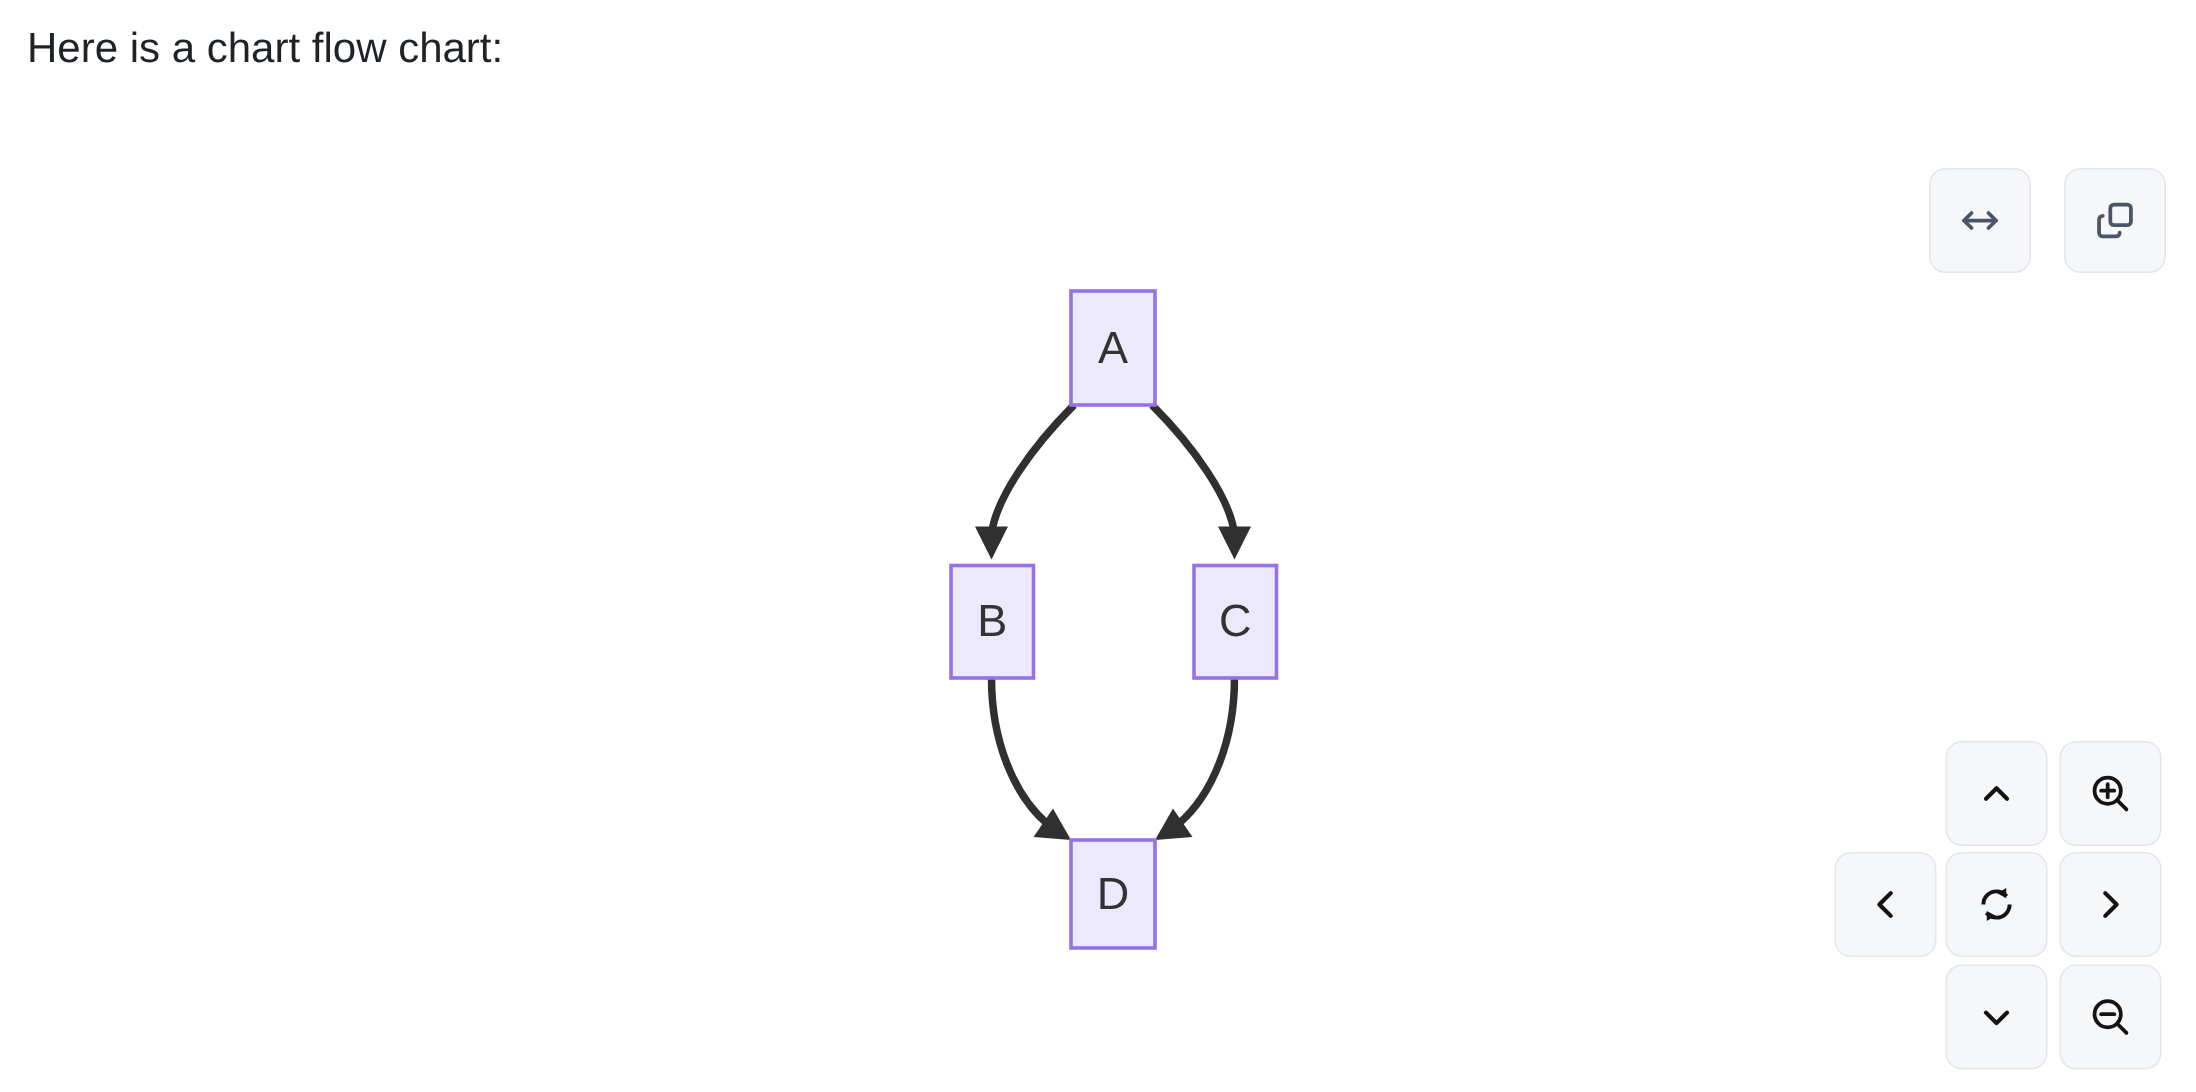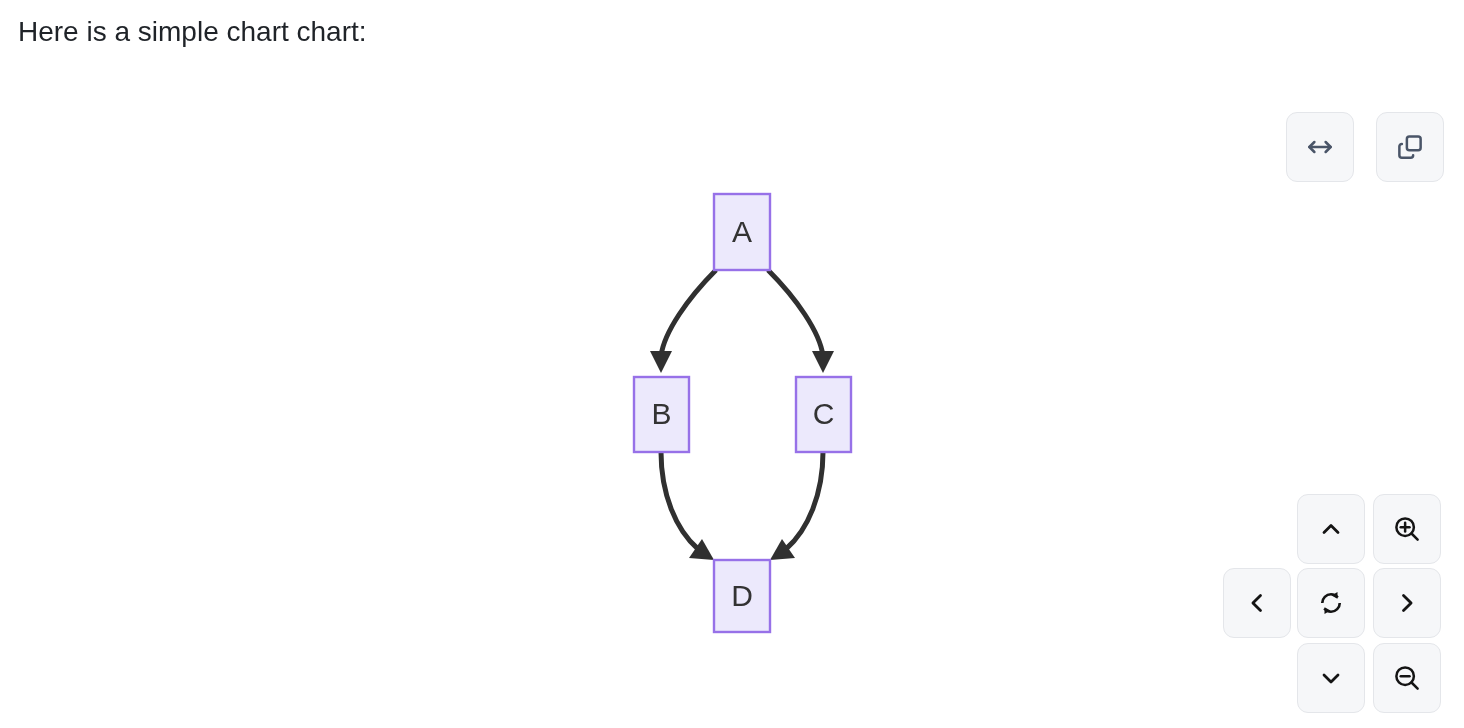--- a/index.html
+++ b/index.html
@@ -92,21 +92,21 @@
   #btn-pan-right  { left: 1373px; top: 568px; }
   #btn-pan-down   { left: 1297px; top: 643px; }
   #btn-zoom-out   { left: 1373px; top: 643px; }
 
   .icon-slate { stroke: #4A5568; fill: none; }
   .icon-dark  { stroke: #141414; fill: none; }
 </style>
 </head>
 <body>
 
-<div id="caption">Here is a simple chart chart:</div>
+<div id="caption">Here is a chart flow chart:</div>
 
 <div id="diagram-stage">
   <svg id="flowchart-svg" width="1464" height="658" viewBox="0 0 1464 658" xmlns="http://www.w3.org/2000/svg">
 
     <g>
       <path class="edge-path" d="M 716,200 C 688,228 664,262 661,286"></path>
       <polygon class="edge-head" points="661,303 650,281 672,281"></polygon>
     </g>
 
     <g>

